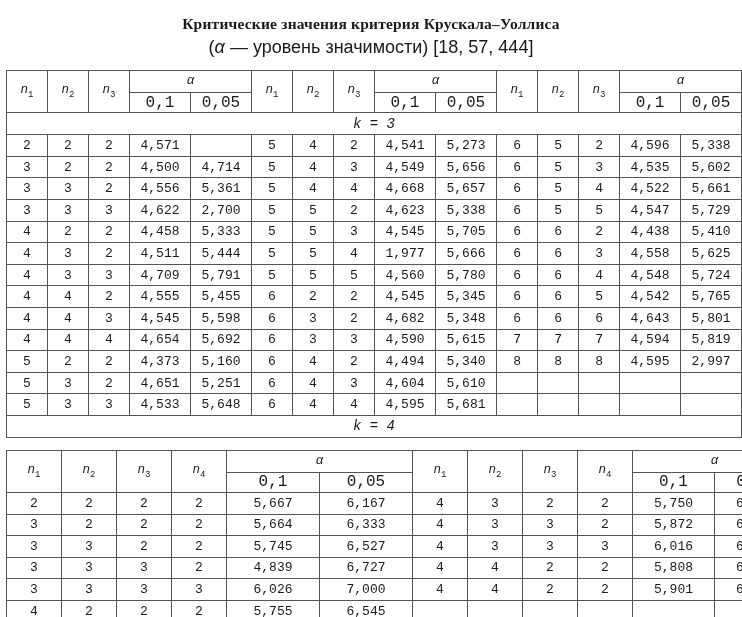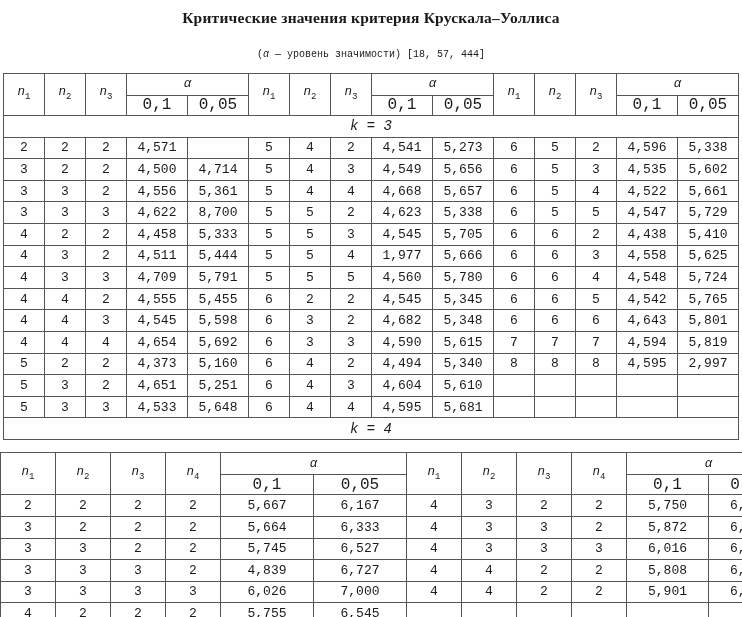--- a/index.html
+++ b/index.html
@@ -12,37 +12,37 @@
     height: 617px;
     font-family: "Liberation Serif", serif;
     color: #1a1a1a;
     overflow: hidden;
   }
   .page {
     width: 742px;
     height: 617px;
     position: relative;
     box-sizing: border-box;
-    padding: 0;
+    padding: 6px;
   }
   .title-block {
     text-align: center;
     padding-top: 9px;
   }
   .doc-title {
     font-family: "Liberation Serif", serif;
     font-weight: bold;
     font-size: 15.5px;
     letter-spacing: 0.2px;
     line-height: 1.2;
   }
   .doc-subtitle {
-    font-family: Liberation Mono, monospace;
-    font-size: 10px;
-    margin-top: 21px;
+    font-family: Liberation Sans, sans-serif;
+    font-size: 18px;
+    margin-top: 3px;
     line-height: 1.2;
   }
   .italic { font-style: italic; }
 
   table.tbl {
     border-collapse: collapse;
     width: 736px;
     margin: 12px auto;
     table-layout: fixed;
     font-size: 12.5px;
@@ -175,21 +175,21 @@
           <td class="num">5</td>
           <td class="num">4</td>
           <td class="num">4,522</td>
           <td class="num">5,661</td>
         </tr>
         <tr class="drow">
           <td class="num">3</td>
           <td class="num">3</td>
           <td class="num">3</td>
           <td class="num">4,622</td>
-          <td class="num">8,700</td>
+          <td class="num">2,700</td>
           <td class="num">5</td>
           <td class="num">5</td>
           <td class="num">2</td>
           <td class="num">4,623</td>
           <td class="num">5,338</td>
           <td class="num">6</td>
           <td class="num">5</td>
           <td class="num">5</td>
           <td class="num">4,547</td>
           <td class="num">5,729</td>

